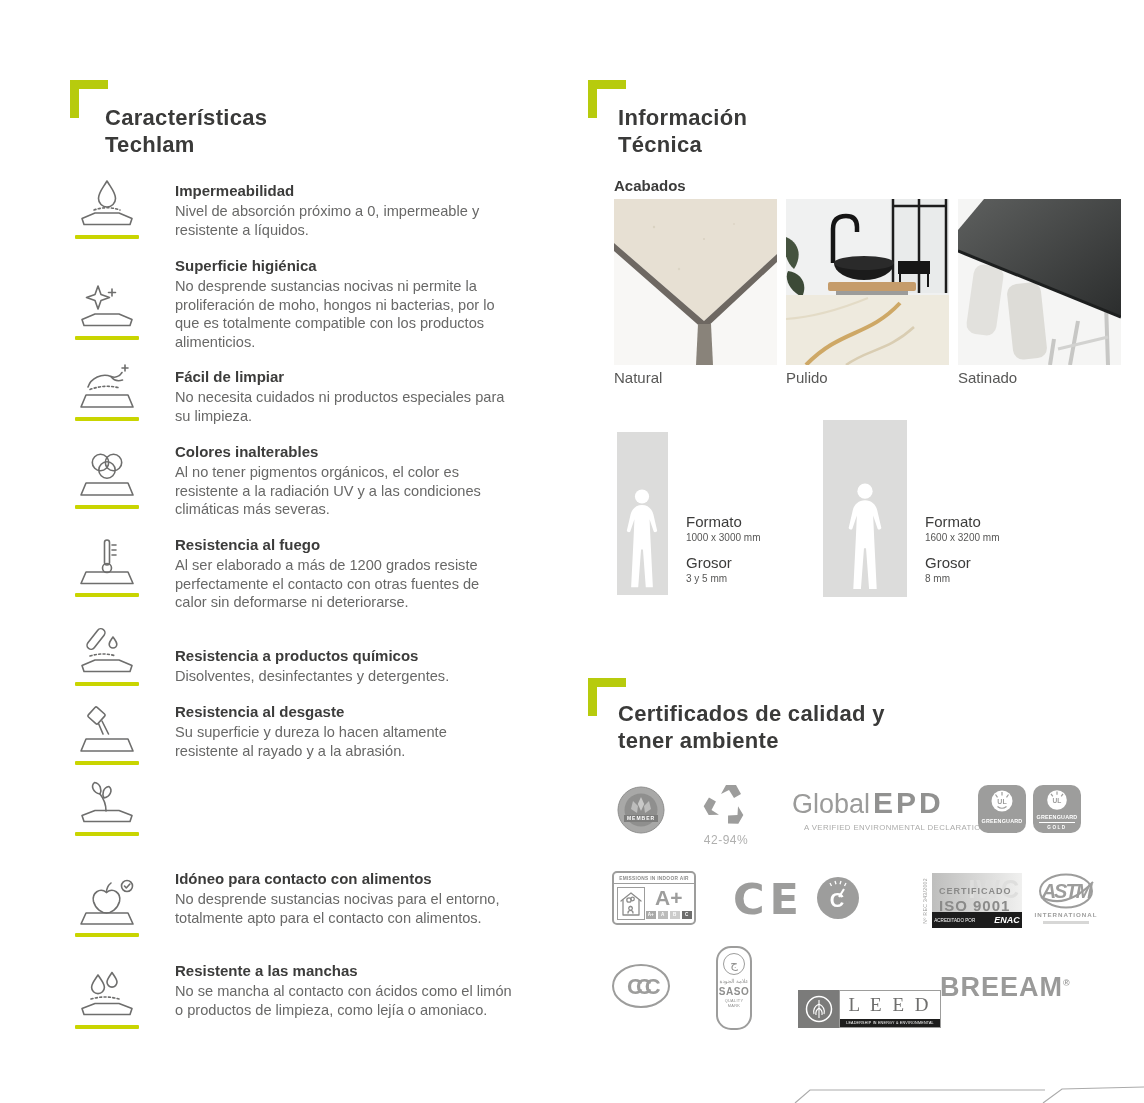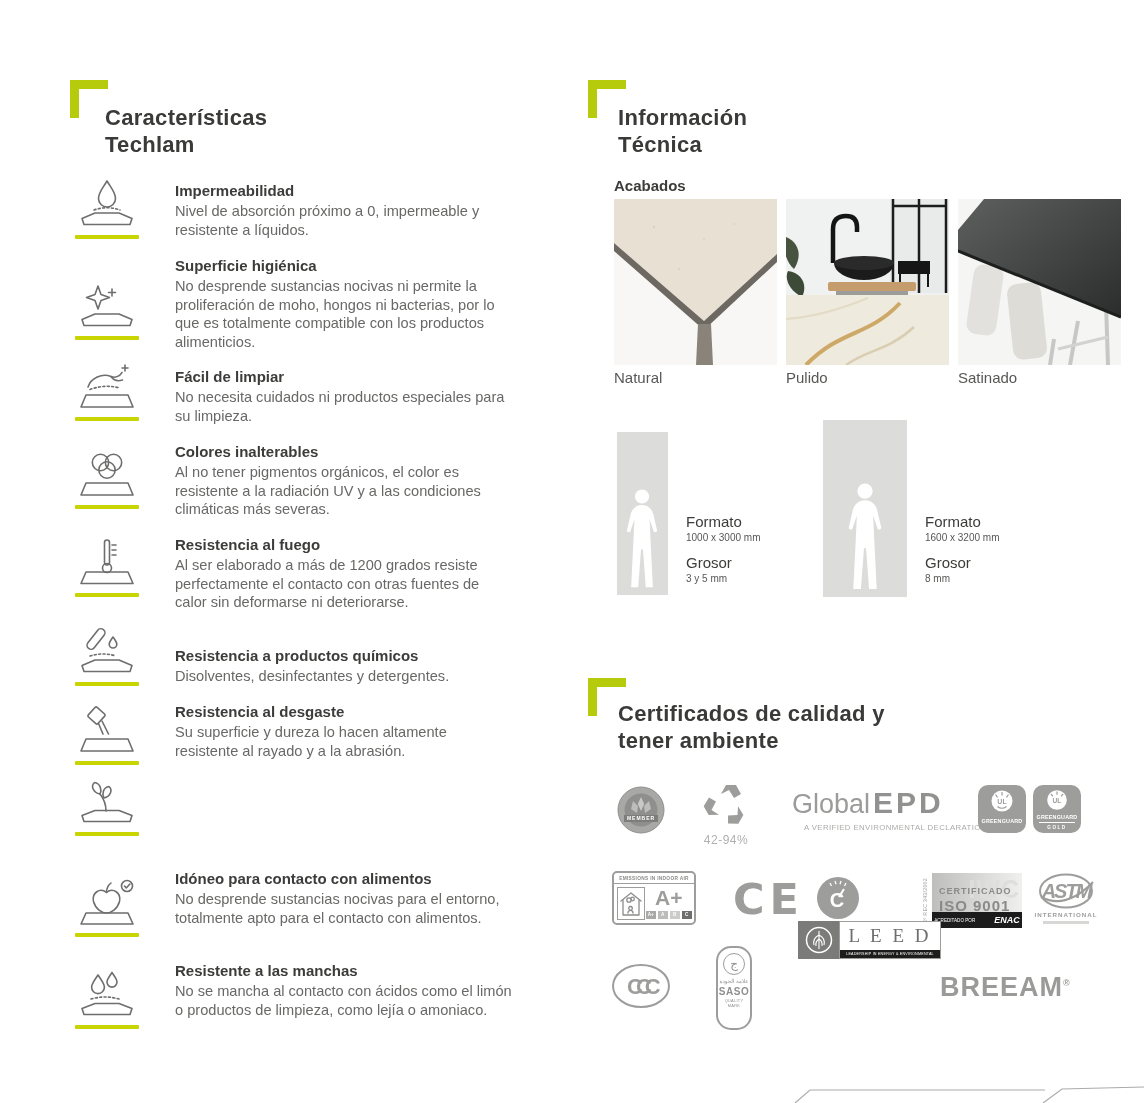--- a/index.html
+++ b/index.html
@@ -462,21 +462,21 @@
     </svg>
   </div>
 
   <div class="abs saso" style="left:716px;top:946px">
     <div class="saso-c">ج</div>
     <div class="saso-ar">علامة الجودة</div>
     <div class="saso-n">SASO</div>
     <div class="saso-s">QUALITY MARK</div>
   </div>
 
-  <div class="abs leed" style="left:798px;top:921px">
+  <div class="abs leed" style="left:798px;top:990px">
     <div class="leed-em">
       <svg width="28" height="28" viewBox="0 0 28 28">
         <circle cx="14" cy="14" r="12.5" fill="none" stroke="#fff" stroke-width="1.5"></circle>
         <path d="M14 5 V23 M14 9 C10 11 8 15 9 19 M14 9 C18 11 20 15 19 19 M14 13 C11.5 14.5 10.5 17 11 20 M14 13 C16.5 14.5 17.5 17 17 20" stroke="#fff" stroke-width="1.1" fill="none"></path>
       </svg>
     </div>
     <div class="leed-box">
       <div class="leed-letters">L E E D</div>
       <div class="leed-cap">LEADERSHIP IN ENERGY &amp; ENVIRONMENTAL DESIGN</div>
     </div>

